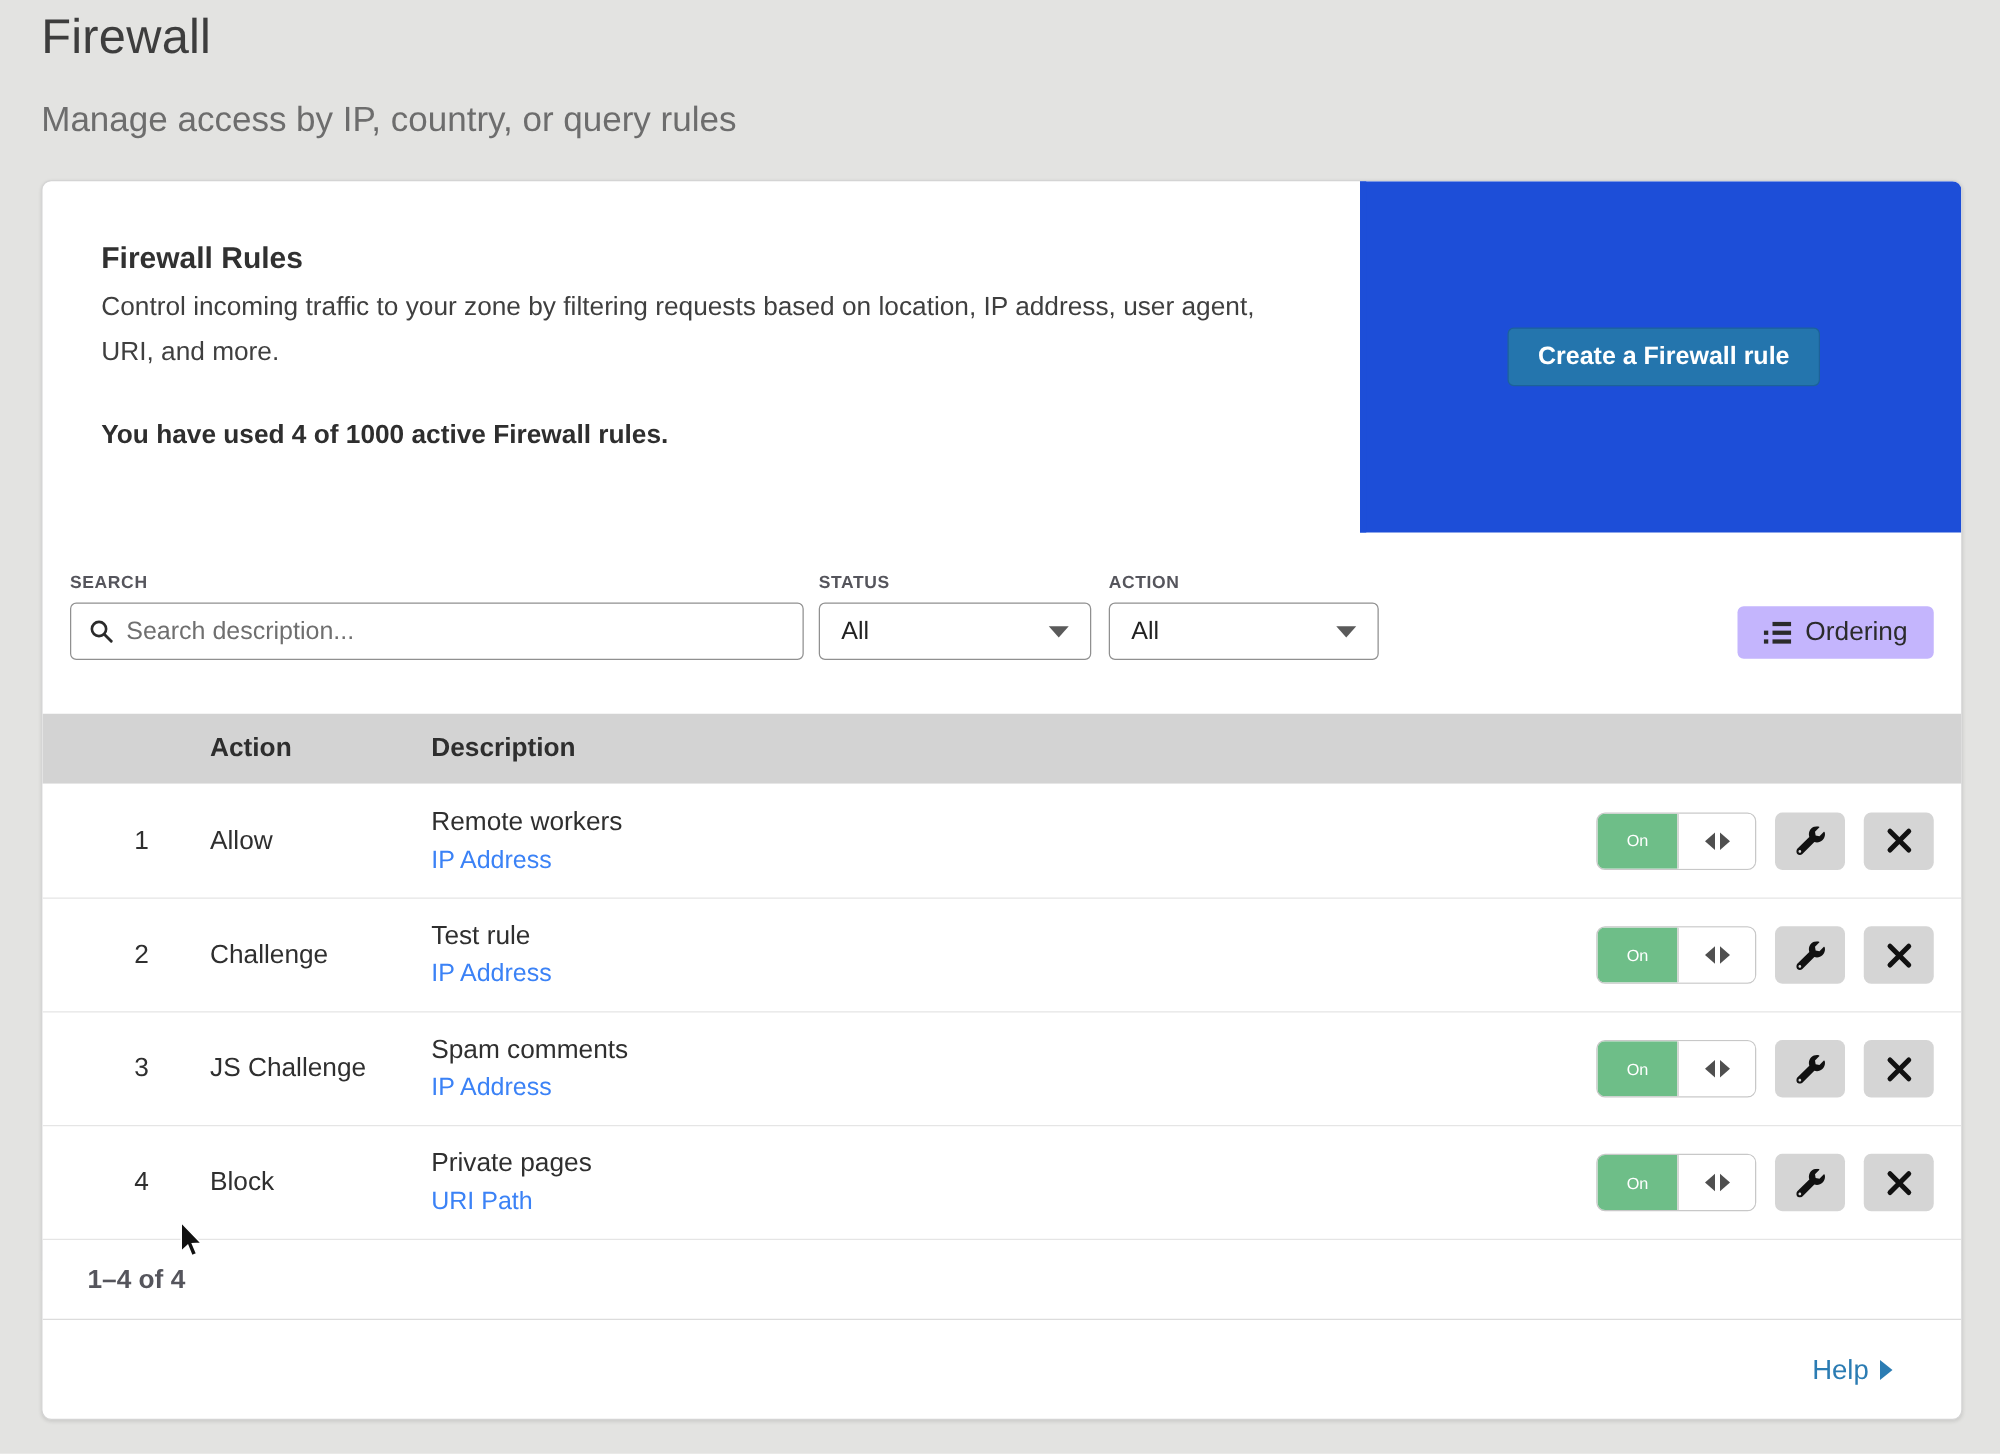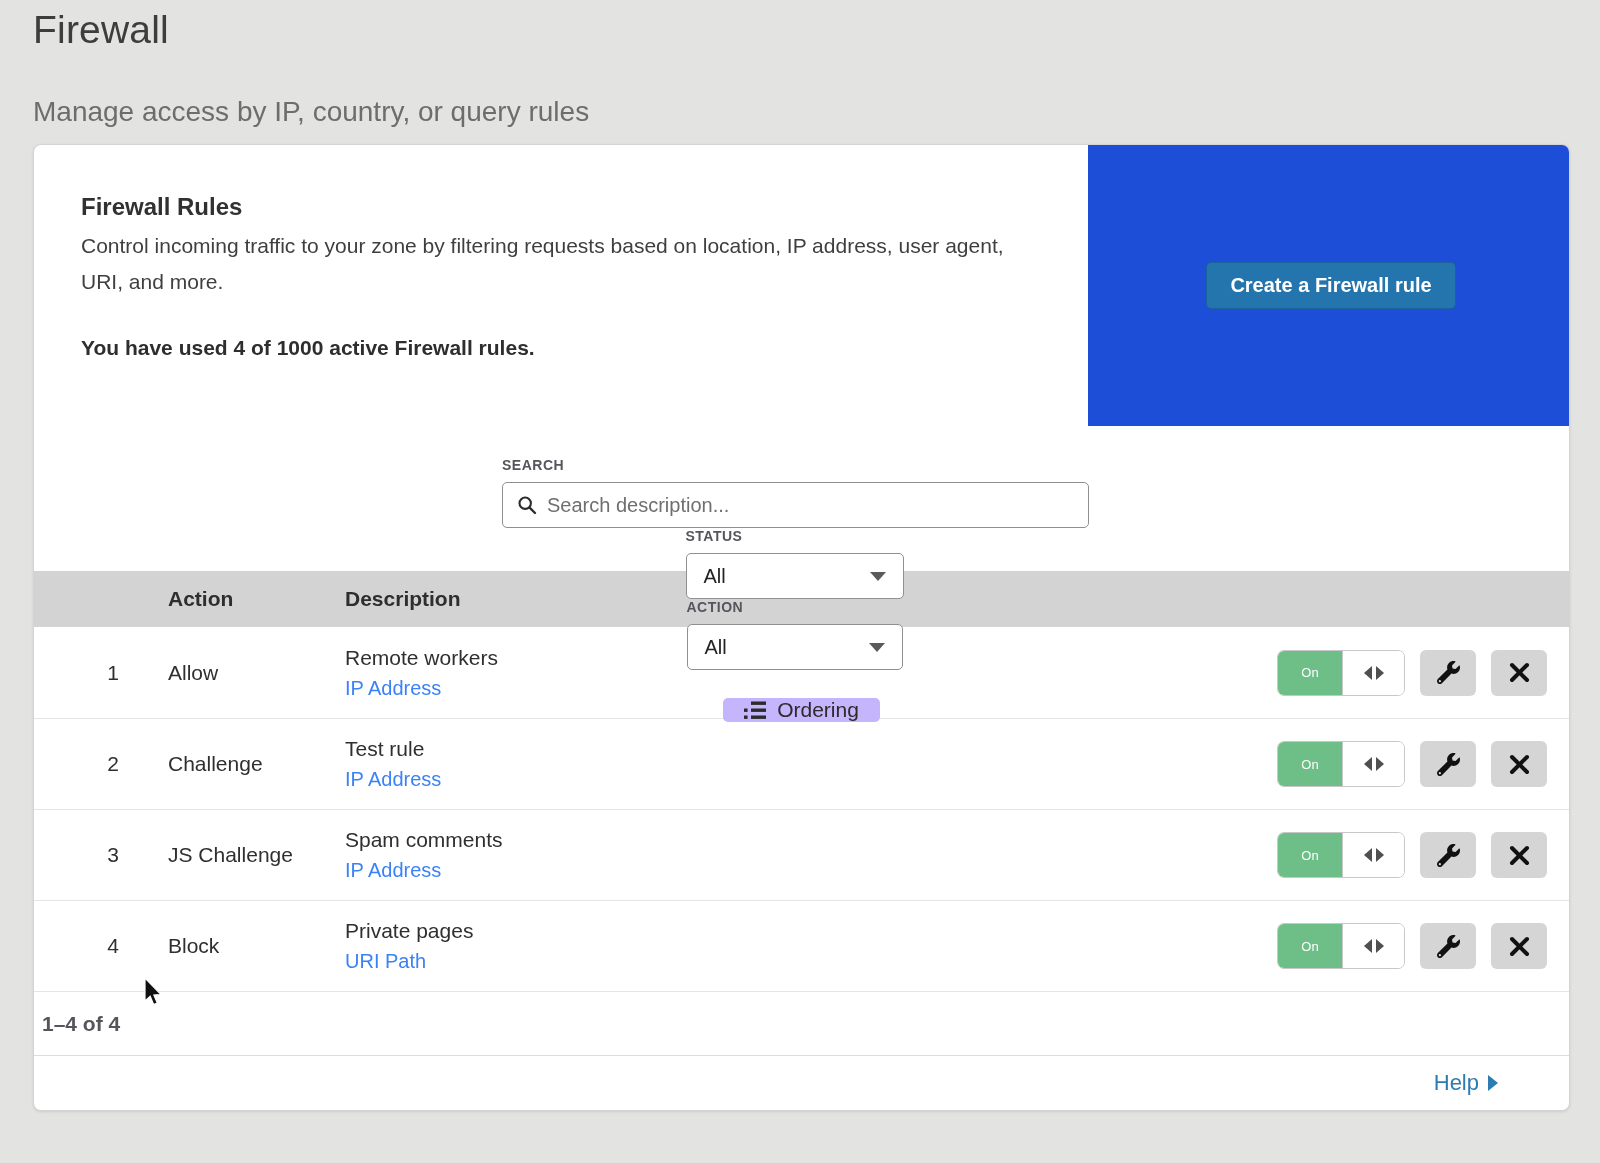--- a/index.html
+++ b/index.html
@@ -13,21 +13,21 @@
   }
   .page { position:relative; width:1600px; height:1163px; }
 
   
   .page-title {
     position:absolute; left:33px; top:8px;
     font-size:39px; font-weight:400; color:#3d3d3d; letter-spacing:.2px;
   }
   .page-subtitle {
     position:absolute; left:33px; top:80px;
-    font-size:28px; font-weight:400; color:#6d6d6d;margin-top:16px;
+    font-size:28px; font-weight:400; color:#6d6d6d;
   }
 
   
   .card {
     position:absolute; left:33px; top:144px; width:1537px;
     background:#fff; border:1px solid #d4d4d4; border-radius:8px;
     box-shadow:0 1px 3px rgba(0,0,0,.10);
     overflow:hidden;
   }
 
@@ -41,21 +41,21 @@
     flex:0 0 481px; background:#1d4ed8; border-left:5px solid #1d4ed8;
     display:flex; align-items:center; justify-content:center;
   }
   .create-btn {
     background:#2475ad; border:1px solid #1c629a; border-radius:5px;
     color:#fff; font-family:inherit; font-size:20px; font-weight:600;
     padding:11px 23px; cursor:pointer;
   }
 
   
-  .filters { display:flex; align-items:center; padding:31px 22px 0 22px; height:145px;flex-direction:column; }
+  .filters { display:flex; align-items:flex-start; padding:31px 22px 0 22px; height:145px; }
   .filter-label {
     display:block; font-size:14px; font-weight:700; letter-spacing:.5px;
     color:#55555c; margin-bottom:9px;
   }
   .search-wrap { width:587px; margin-right:12px; }
   .search-box {
     display:flex; align-items:center; height:46px;
     border:1px solid #909090; border-radius:5px; background:#fff; padding:0 20px 0 14px;
   }
   .search-box svg { flex:0 0 auto; margin-right:10px; }
@@ -119,25 +119,25 @@
 
   .icon-btn {
     width:56px; height:46px; margin-left:15px;
     background:#d5d5d5; border:none; border-radius:6px;
     display:flex; align-items:center; justify-content:center; cursor:pointer;
   }
 
   
   .pagination {
     height:64px; border-top:1px solid #e5e5e5; display:flex; align-items:center;
-    padding-left:8px; font-size:21px; font-weight:700; color:#55555c;
+    padding-left:36px; font-size:21px; font-weight:700; color:#55555c;
   }
   .card-footer {
-    height:55px; border-top:1px solid #dcdcdc; display:flex; align-items:center;
-    justify-content:flex-end; padding-right:71px;
+    height:80px; border-top:1px solid #dcdcdc; display:flex; align-items:center;
+    justify-content:flex-end; padding-right:55px;
   }
   .help-link {
     display:flex; align-items:center; gap:9px; font-size:22px; color:#2b7cb3;
     text-decoration:none; cursor:pointer;
   }
   .help-arrow { width:0; height:0; border-top:8px solid transparent; border-bottom:8px solid transparent; border-left:10px solid #2b7cb3; }
 
   .mouse-cursor { position:absolute; left:143px; top:977px; pointer-events:none; }
 </style>
 </head>

